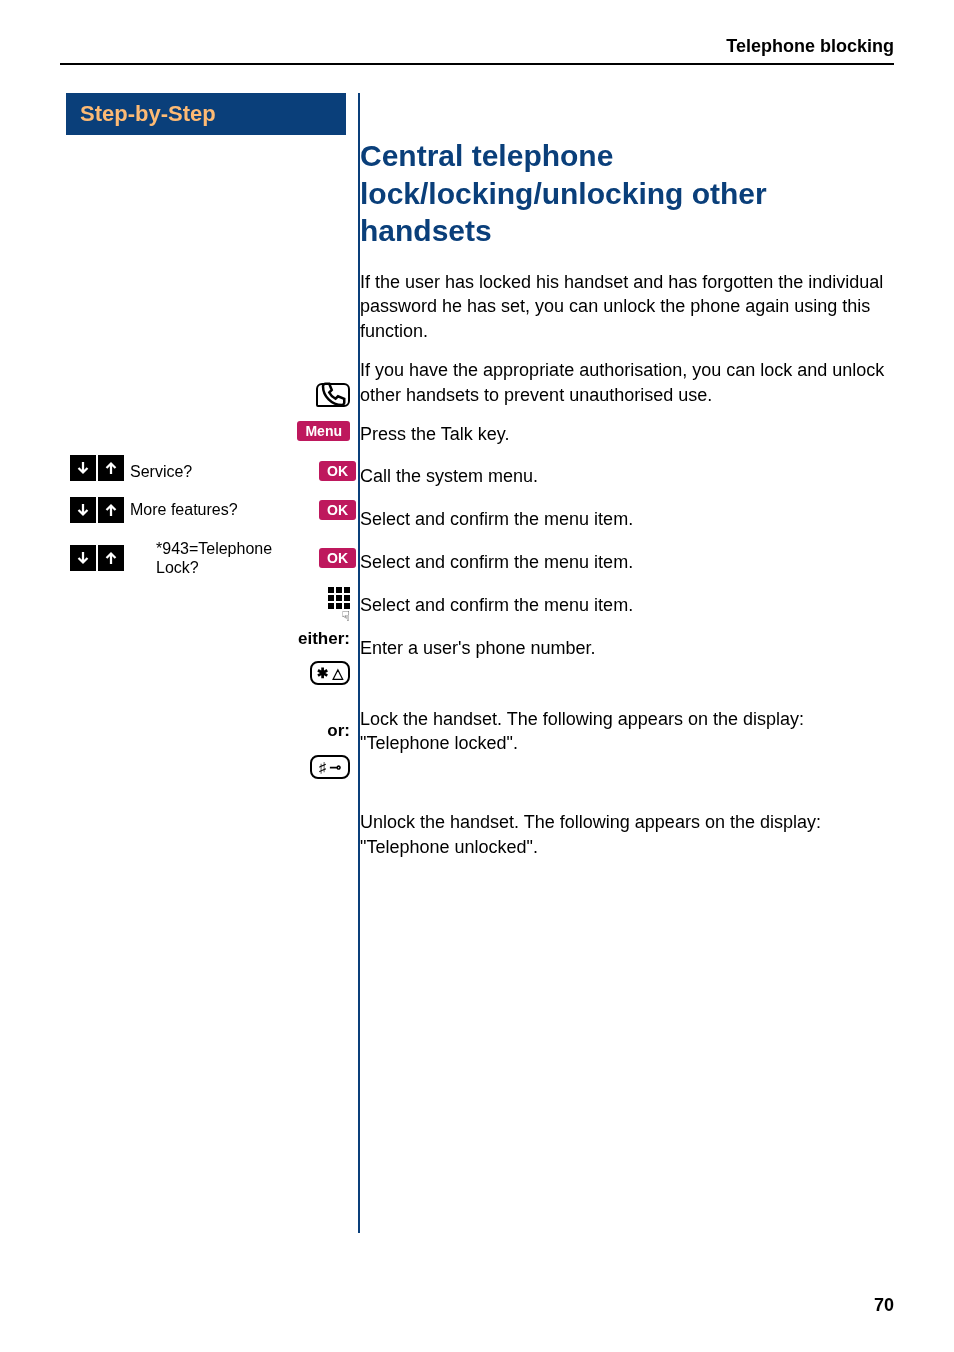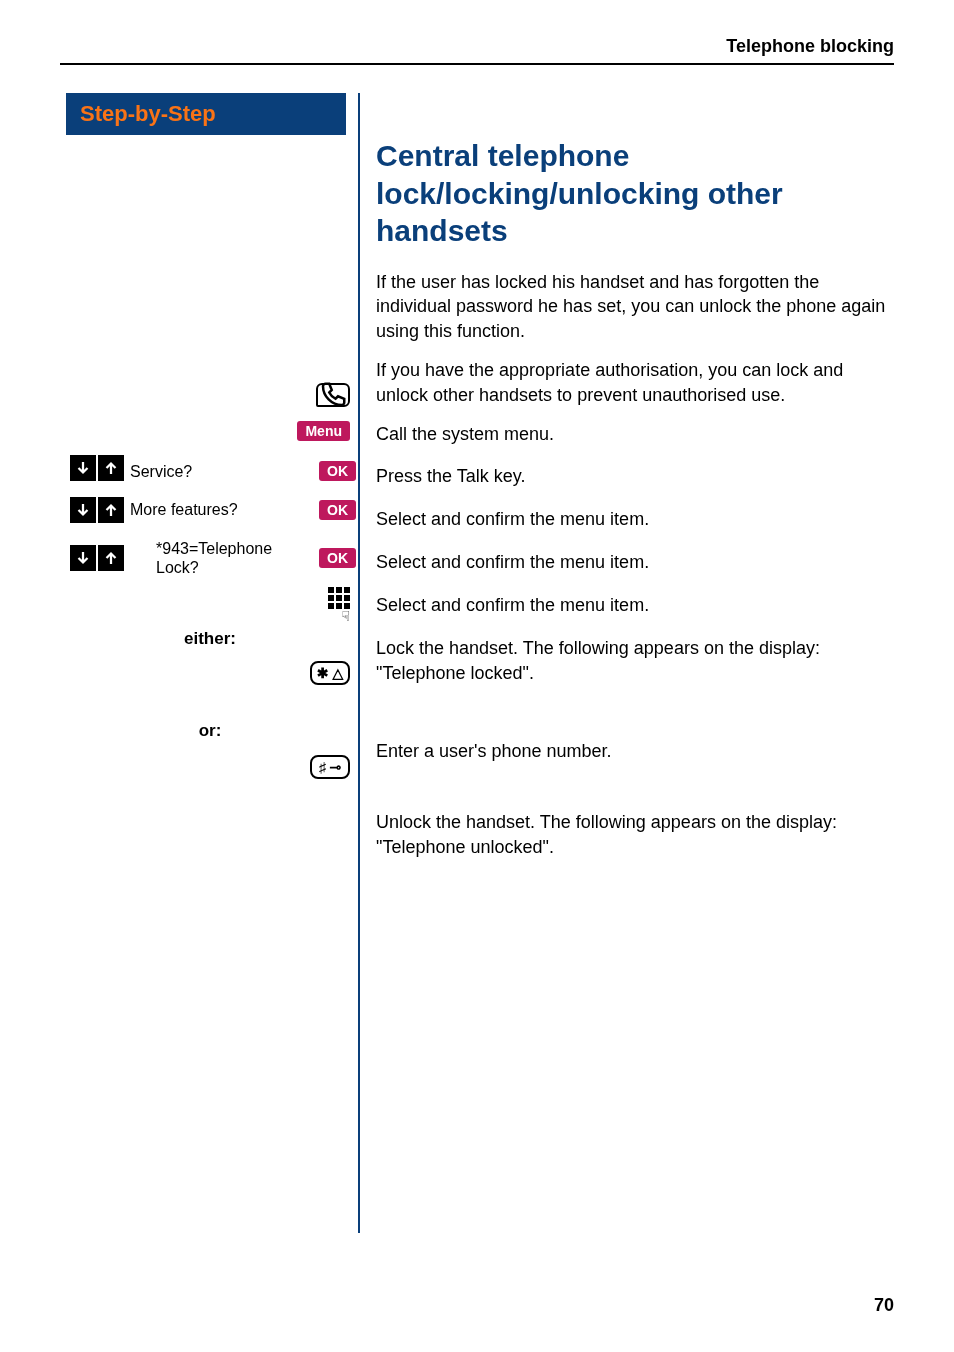--- a/index.html
+++ b/index.html
@@ -28,21 +28,21 @@
     display: flex;
   }
   .leftcol {
     width: 300px;
     border-right: 2px solid #0a3f7a;
     min-height: 1140px;
     position: relative;
   }
   .step-header {
     background: #0a3f7a;
-    color: #f97316;
+    color: #fdba74;
     font-size: 22px;
     font-weight: bold;
     padding: 8px 14px;
     width: 280px;
     margin-left: 6px;
   }
   .proc {
     position: absolute;
     right: 8px;
     display: flex;
@@ -99,26 +99,25 @@
   }
   .keypad-grid {
     display:grid; grid-template-columns: repeat(3, 6px); gap:2px;
   }
   .keypad-grid span { width:6px; height:6px; background:#000; }
   .keypad-hand { font-size:14px; line-height:1; }
   .either-or {
     font-weight: bold;
     font-size: 17px;
     width: 100%;
-    text-align: center;
+    text-align: right;
     padding-right: 0px;
   }
   .rightcol {
     flex: 1;
-    padding-left: 16px;
   }
   .title {
     color: #0a3f7a;
     font-size: 30px;
     font-weight: bold;
     line-height: 1.25;
     margin: 44px 0 20px 0;
   }
   .body {
     font-size: 18px;
@@ -249,28 +248,28 @@
         <span class="hash-key">♯ ⊸</span>
       </div>
 
     </div>
 
     <div class="rightcol">
       <div class="title">Central telephone lock/locking/unlocking other handsets</div>
       <div class="body">If the user has locked his handset and has forgotten the individual password he has set, you can unlock the phone again using this function.</div>
       <div class="body">If you have the appropriate authorisation, you can lock and unlock other handsets to prevent unauthorised use.</div>
 
+      <div class="step-line" style="margin-top:6px;">Press the Talk key.</div>
       <div class="step-line">Call the system menu.</div>
-      <div class="step-line" style="margin-top:6px;">Press the Talk key.</div>
       <div class="step-line">Select and confirm the menu item.</div>
       <div class="step-line">Select and confirm the menu item.</div>
       <div class="step-line">Select and confirm the menu item.</div>
+      <div class="step-line" style="margin-bottom:46px;">Enter a user's phone number.</div>
+
       <div class="step-line" style="margin-bottom:54px;">Lock the handset. The following appears on the display: "Telephone locked".</div>
-
-      <div class="step-line" style="margin-bottom:46px;">Enter a user's phone number.</div>
 
       <div class="step-line">Unlock the handset. The following appears on the display: "Telephone unlocked".</div>
     </div>
 
   </div>
 
   <div class="page-num">70</div>
 </div>
 
 </body></html>

